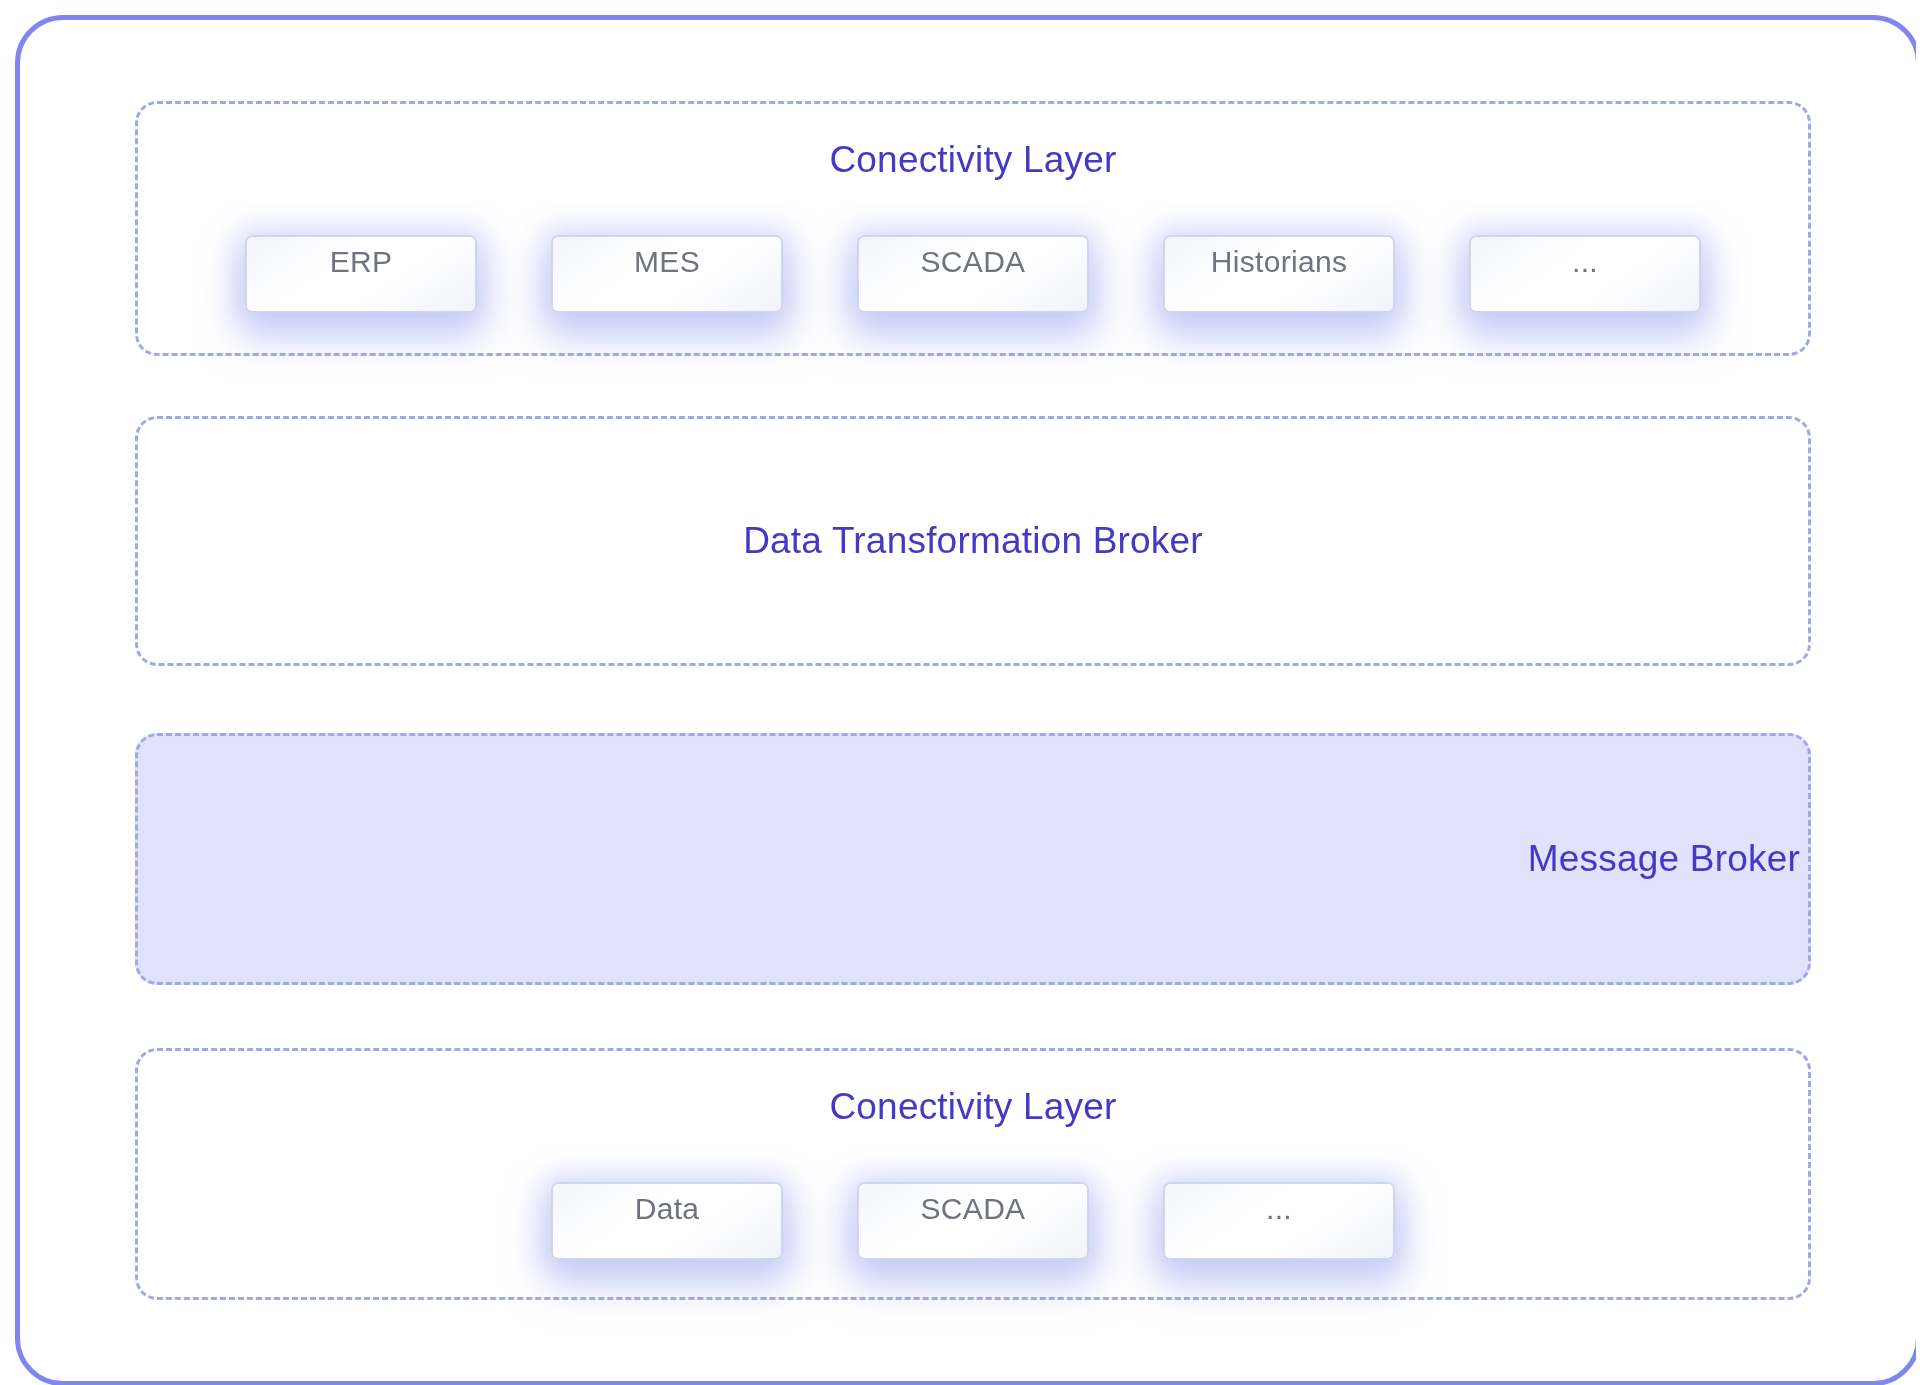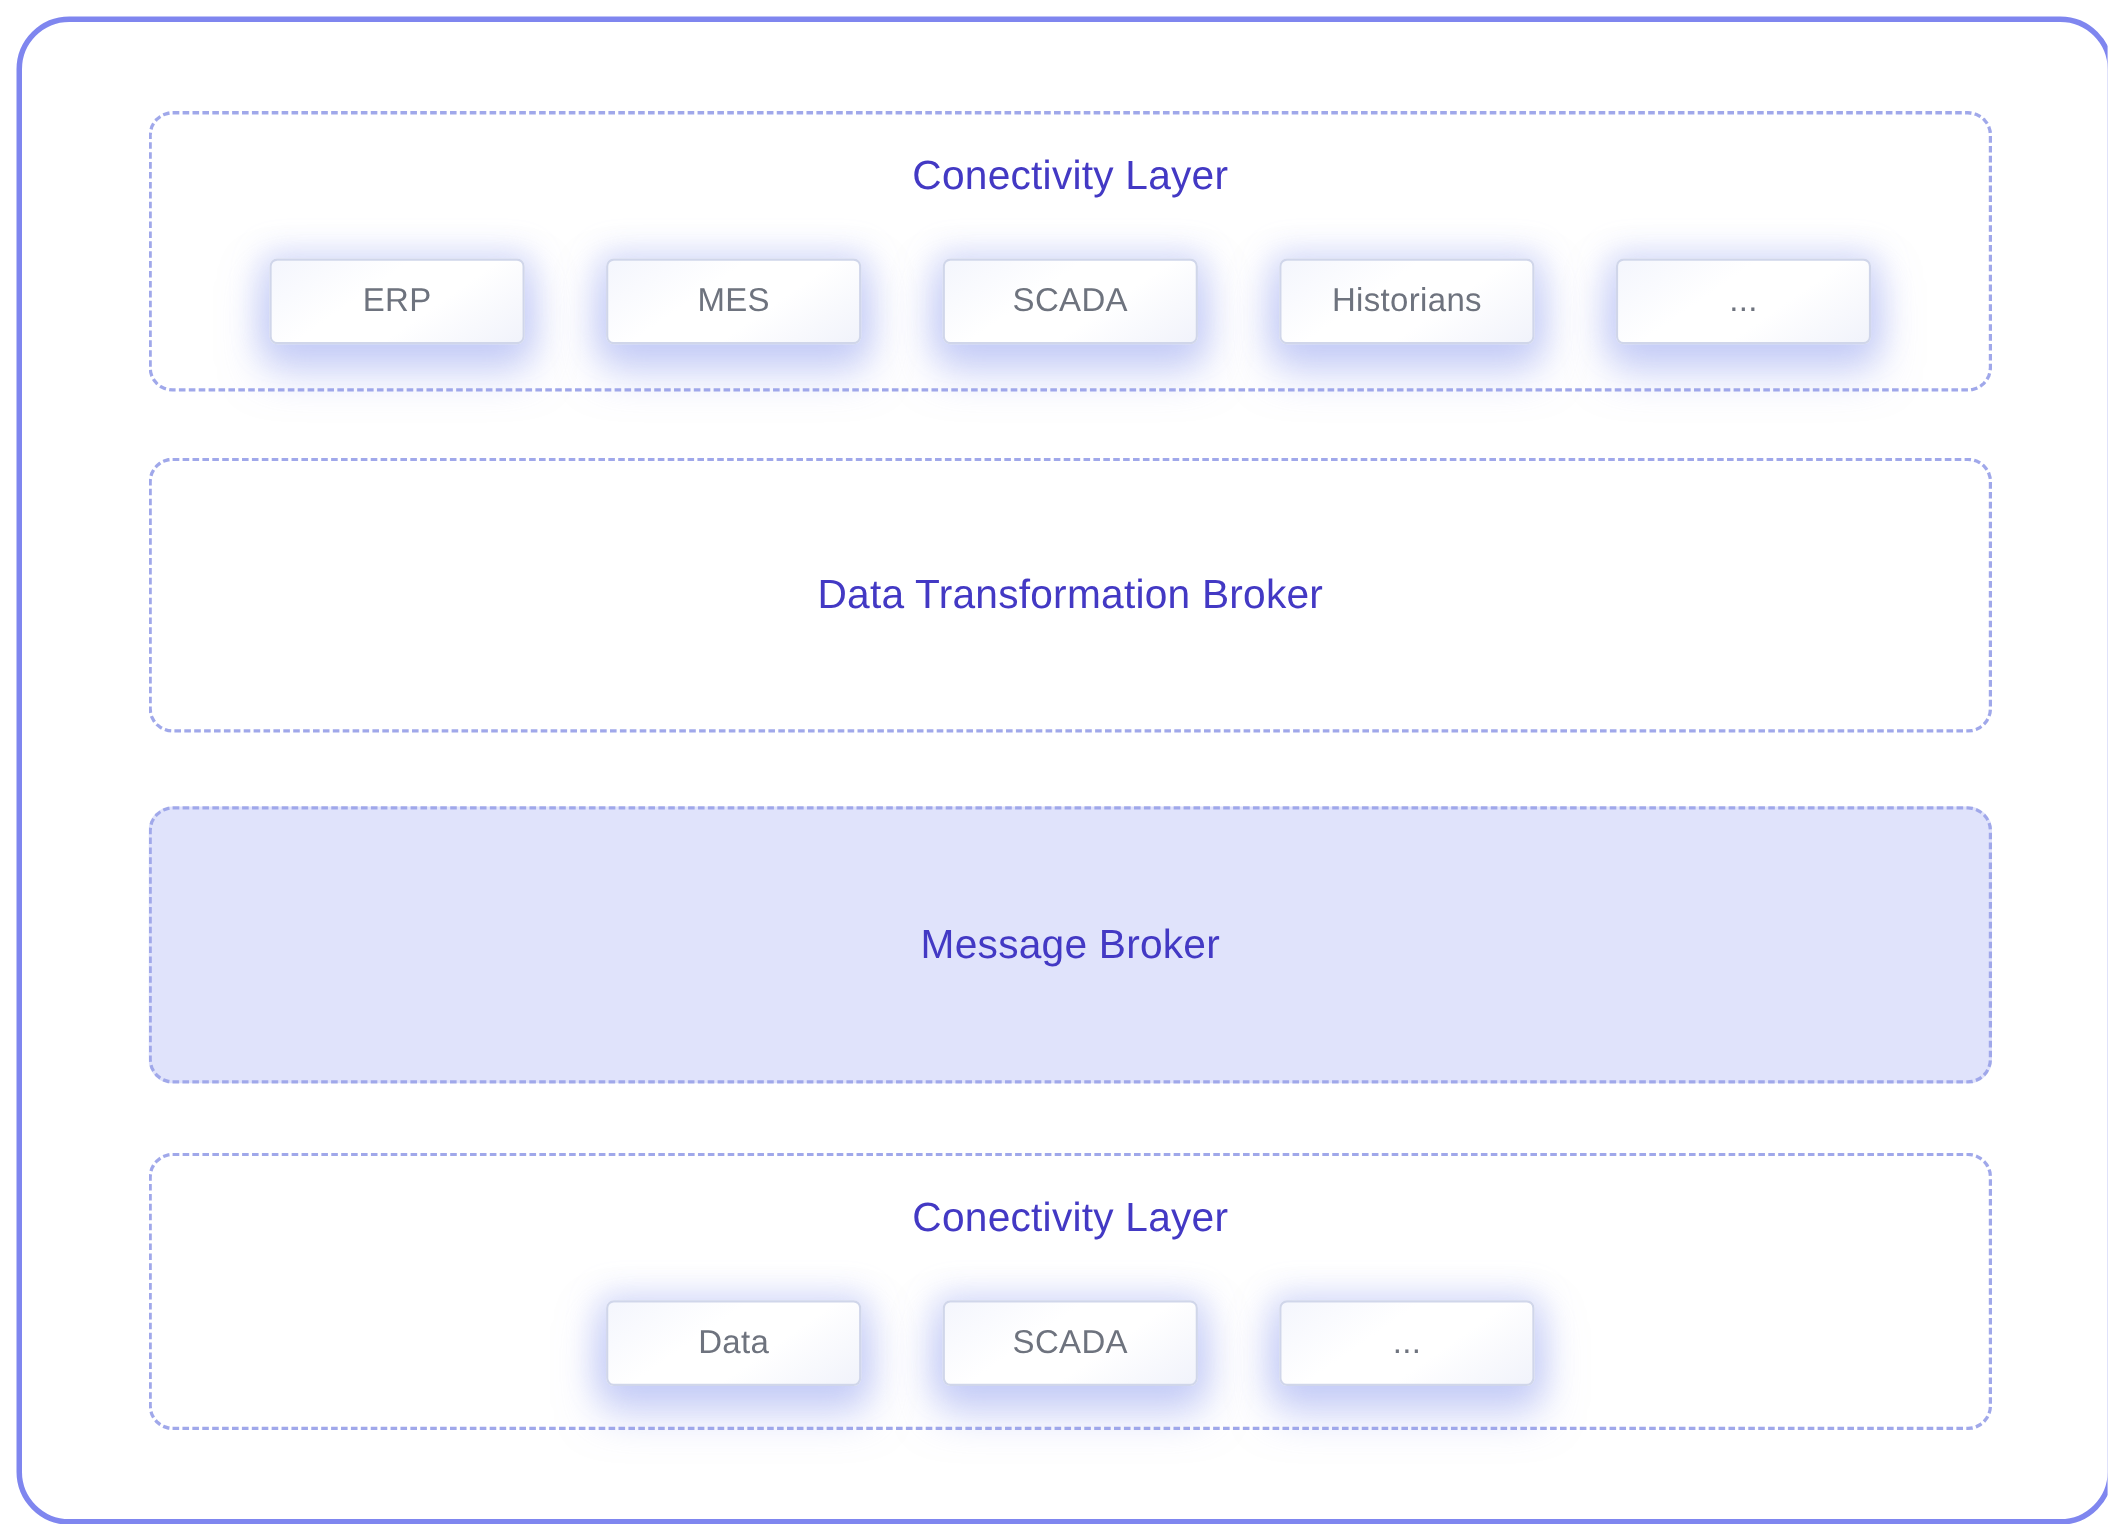--- a/index.html
+++ b/index.html
@@ -56,21 +56,21 @@
   .layer.centered {
     justify-content: center;
   }
 
   .layer.filled {
     background: var(--filled-section-bg);
   }
 
   #layer-connectivity-top { top: 93px;  height: 255px; }
   #layer-data-transform   { top: 408px; height: 250px; }
-  #layer-message-broker   { top: 725px; height: 252px; }
+  #layer-message-broker   { top: 725px; height: 252px; align-items: flex-end; }
   #layer-connectivity-bottom { top: 1040px; height: 252px; }
 
   .layer-title {
     font-size: 37px;
     font-weight: 400;
     line-height: 44px;
     color: var(--title-text);
     letter-spacing: 0.2px;
     white-space: nowrap;
   }
@@ -79,21 +79,20 @@
     margin-top: 45px;
     display: flex;
     gap: 74px;
     justify-content: center;
   }
 
   .item-box {
     width: 232px;
     height: 78px;
     display: flex;
-    align-items: center;
     justify-content: center;
     background: linear-gradient(145deg, #f4f6fd 0%, #ffffff 38%, #ffffff 62%, #f1f3fb 100%);
     border: 2px solid var(--box-border);
     border-radius: 7px;
     box-shadow:
       0 0 26px 8px rgba(178, 187, 246, 0.40),
       0 20px 38px 6px rgba(158, 170, 242, 0.50);
   }
 
   .item-label {

